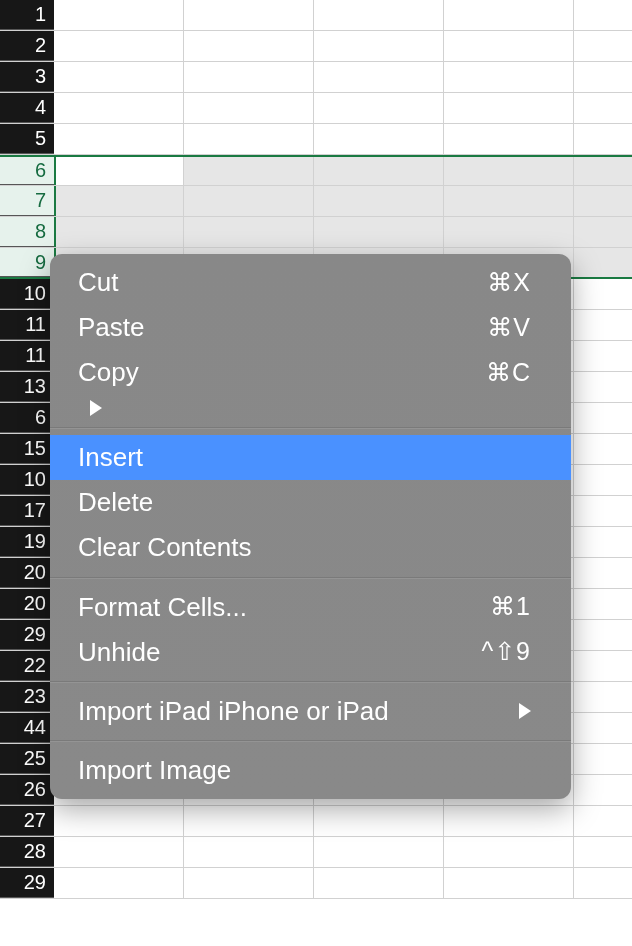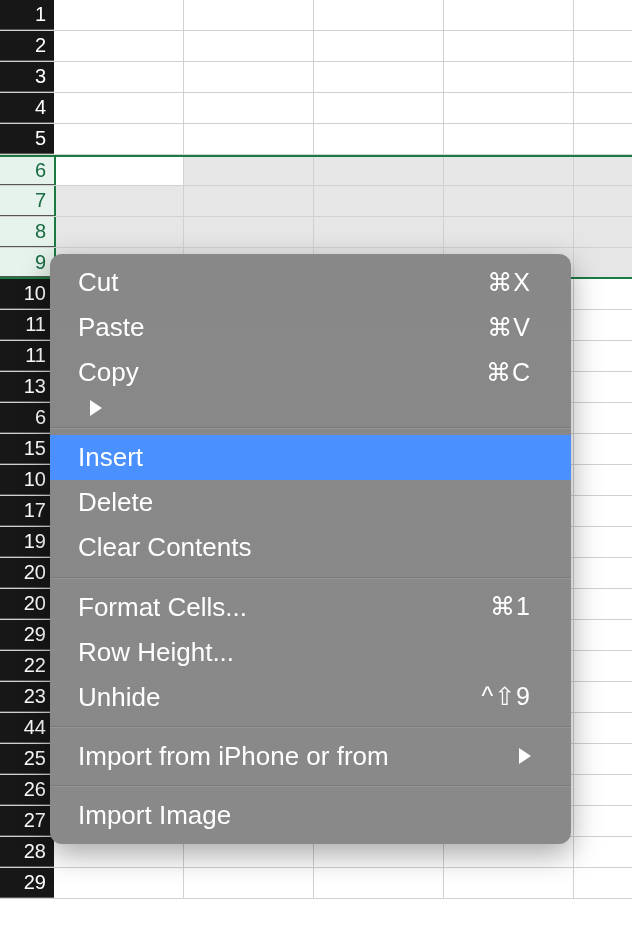--- a/index.html
+++ b/index.html
@@ -377,28 +377,25 @@
     </div>
     <div class="mi">
       <span>Clear Contents</span>
     </div>
     <div class="msep"></div>
     <div class="mi">
       <span>Format Cells...</span>
       <span class="short">⌘1</span>
     </div>
     <div class="mi">
-      <span>Row Height...</span>
-    </div>
-    <div class="mi">
       <span>Unhide</span>
       <span class="short">^⇧9</span>
     </div>
     <div class="msep"></div>
     <div class="mi">
-      <span>Import from iPhone or from</span>
+      <span>Import iPad iPhone or iPad</span>
       <span class="sub-arrow"></span>
     </div>
     <div class="msep"></div>
     <div class="mi">
       <span>Import Image</span>
     </div>
   </div>
 
 </body></html>

